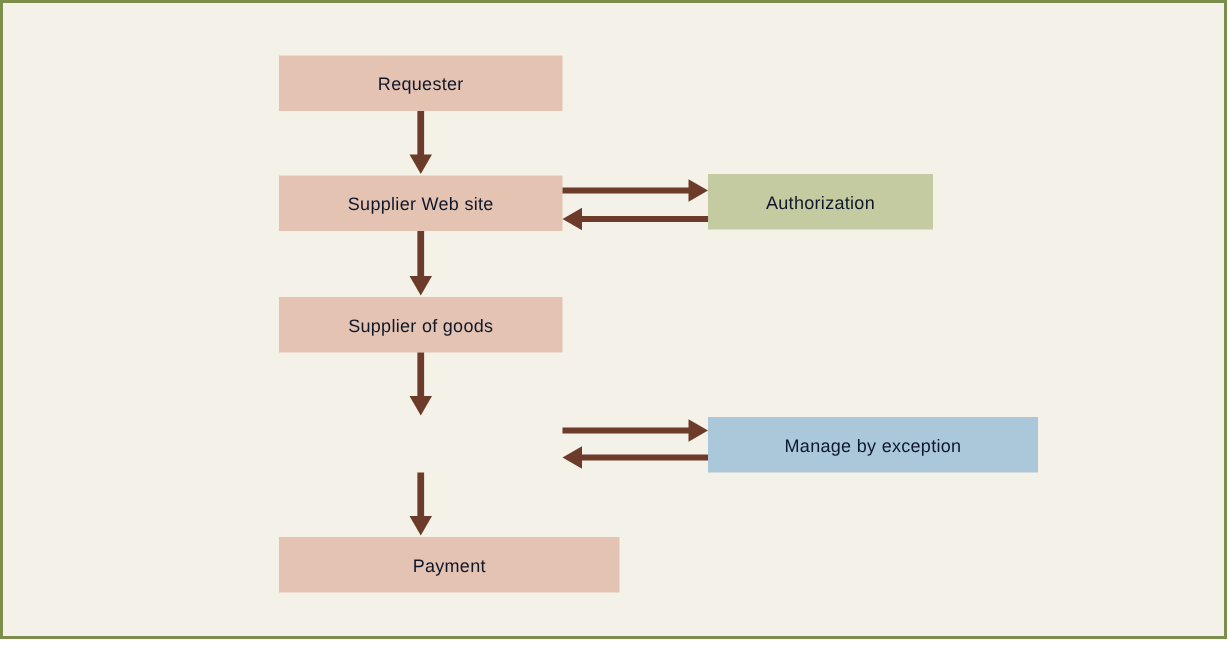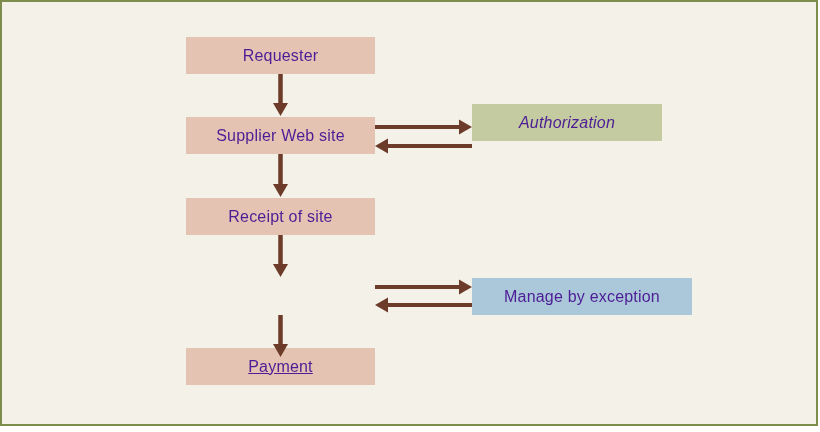--- a/index.html
+++ b/index.html
@@ -28,48 +28,48 @@
   .arrows {
     position: absolute;
     left: 0;
     top: 0;
   }
   .node {
     position: absolute;
     display: flex;
     align-items: center;
     justify-content: center;
-    font-size: 16px;
+    font-size: 12px;
     letter-spacing: 0.2px;
-    color: #4c1d95;
+    color: #0f172a;
     text-align: left;
     box-sizing: border-box;
   }
   .node.pink  { background: #e5c3b3; }
   .node.green { background: #c4cba0; }
   .node.blue  { background: #aac8da; }
 </style>
 </head>
 <body>
 
 <div class="stage">
   <div class="frame"></div>
 
   <div class="node pink" style="left:186px; top:37px;  width:189px; height:37px;">Requester</div>
 
   <div class="node pink" style="left:186px; top:117px; width:189px; height:37px;">Supplier Web site</div>
 
-  <div class="node green" style="left:472px; top:104px; width:190px; height:37px;font-style:italic;">Authorization</div>
+  <div class="node green" style="left:472px; top:116px; width:150px; height:37px;">Authorization</div>
 
-  <div class="node pink" style="left:186px; top:198px; width:189px; height:37px;">Receipt of site</div>
+  <div class="node pink" style="left:186px; top:198px; width:189px; height:37px;">Supplier of goods</div>
 
 
   <div class="node blue" style="left:472px; top:278px; width:220px; height:37px;">Manage by exception</div>
 
-  <div class="node pink" style="left:186px; top:348px; width:189px; height:37px;text-decoration:underline;">Payment</div>
+  <div class="node pink" style="left:186px; top:358px; width:227px; height:37px;">Payment</div>
 
   <svg class="arrows" width="820" height="432" viewBox="0 0 820 432">
     <g stroke="#6c3b29" fill="#6c3b29">
 
       <g>
         <line x1="280.5" y1="74" x2="280.5" y2="104" stroke-width="4.5"></line>
         <polygon points="273,103 288,103 280.5,116" stroke="none"></polygon>
       </g>
 
       <g>

